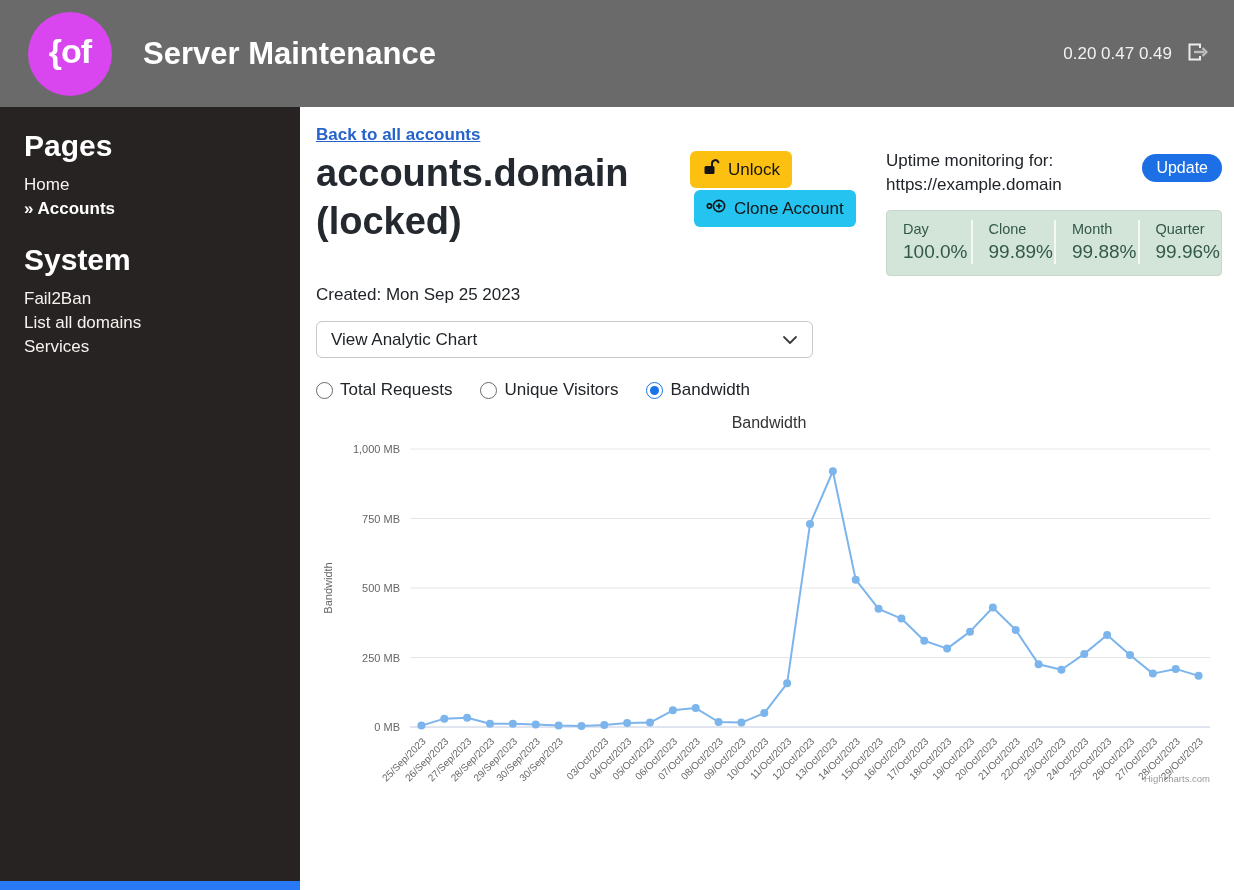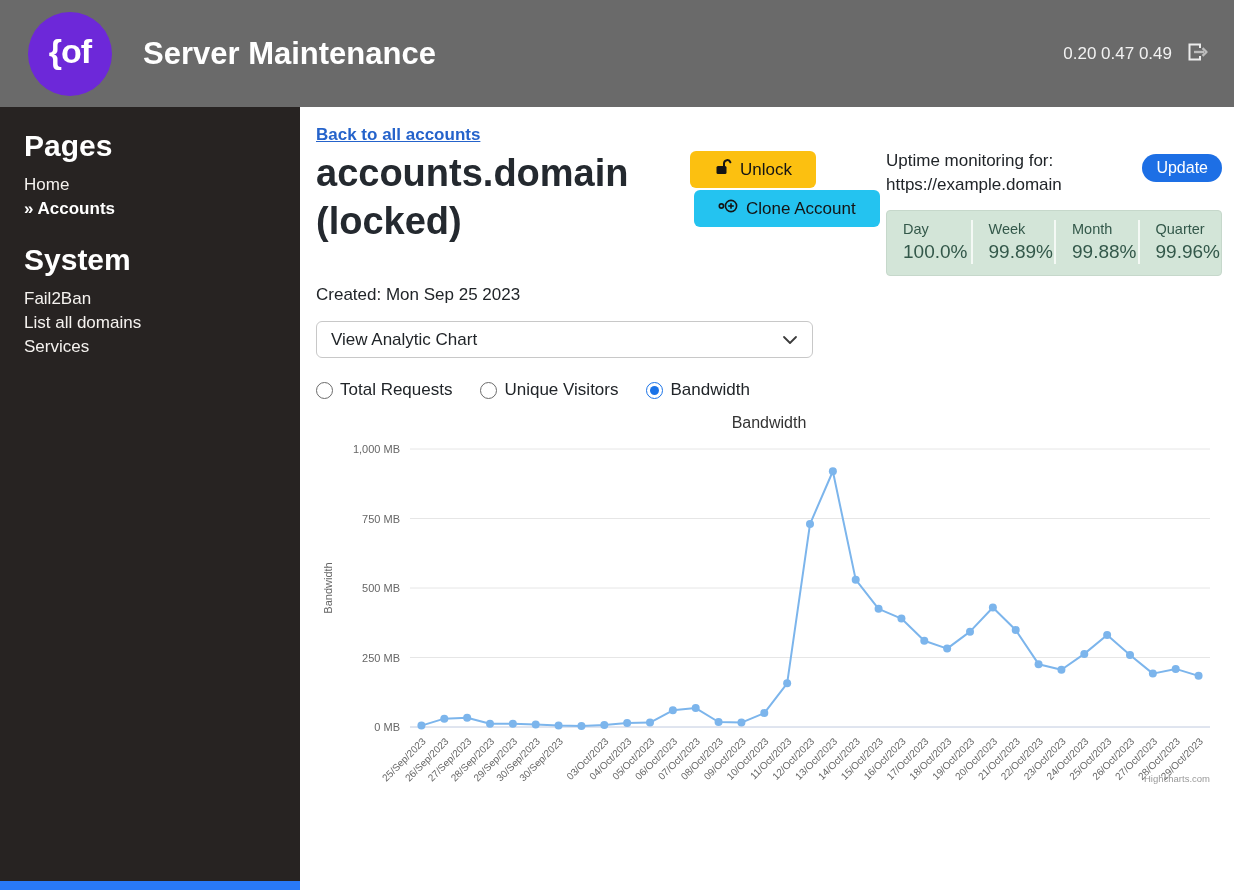--- a/index.html
+++ b/index.html
@@ -7,21 +7,21 @@
   body {
     font-family: "Liberation Sans", sans-serif;
     background:#ffffff; color:#24292f; overflow:hidden;
   }
   
   .header {
     height:107px; background:#6a6a6a; display:flex; align-items:center;
     padding:0 24px 0 28px;
   }
   .logo-circle {
-    width:84px; height:84px; border-radius:50%; background:#6d28d9;
+    width:84px; height:84px; border-radius:50%; background:#d946ef;
     display:flex; align-items:center; justify-content:center; flex:0 0 auto;
   }
   .logo-text { color:#ffffff; font-size:34px; font-weight:700; letter-spacing:-1px; padding-bottom:4px; }
   .app-title { color:#ffffff; font-size:31px; font-weight:700; margin-left:31px; }
   .header-right { margin-left:auto; display:flex; align-items:center; gap:14px; }
   .load-averages { color:#f2f2f2; font-size:17px; }
   .logout-btn { background:none; border:none; cursor:pointer; display:flex; align-items:center; }
   
   .layout { display:flex; height:783px; }
   .sidebar {
@@ -34,21 +34,21 @@
   .sidebar-section { margin-bottom:22px; }
   .sidebar-strip { position:absolute; left:0; bottom:0; width:100%; height:9px; background:#2979f7; }
   
   .main { flex:1; background:#ffffff; padding:18px 12px 0 16px; }
   .back-link { color:#2563cb; font-size:17px; font-weight:600; text-decoration:underline; cursor:pointer; display:inline-block; }
   .title-row { display:flex; margin-top:2px; }
   .title-col { width:374px; flex:0 0 auto; }
   .account-title { font-size:38px; line-height:48px; font-weight:700; color:#24292f; margin-top:2px; }
   .btn-col { display:flex; flex-direction:column; align-items:flex-start; margin-top:4px; flex:0 0 auto; }
   .btn { border:none; border-radius:6px; font-family:"Liberation Sans",sans-serif; font-size:17px; font-weight:500;
-         color:#141414; display:flex; align-items:center; gap:8px; cursor:pointer; height:37px; padding:0 24px; }
+         color:#141414; display:flex; align-items:center; gap:8px; cursor:pointer; height:37px; padding:0 12px; }
   .btn-unlock { background:#fcc010; }
   .btn-clone { background:#24c3f0; margin-top:2px; margin-left:4px; }
   .uptime-col { margin-left:auto; width:336px; flex:0 0 auto; margin-top:2px; }
   .uptime-head { display:flex; align-items:flex-start; }
   .uptime-text { font-size:17px; line-height:24px; color:#212529; }
   .btn-update { background:#1d6fe5; color:#ffffff; border:none; border-radius:14px; font-size:16px;
                 padding:5px 14px; margin-left:auto; margin-top:5px; cursor:pointer; font-family:"Liberation Sans",sans-serif; }
   .uptime-table {
     margin-top:13px; background:#d3e5d8; border:1px solid #c6d8cb; border-radius:4px;
     display:grid; grid-template-columns:1fr 1fr 1fr 1fr; padding:9px 0 11px 0;
@@ -147,21 +147,21 @@
             <div>https://example.domain</div>
           </div>
           <button class="btn-update">Update</button>
         </div>
         <div class="uptime-table">
           <div class="uptime-cell">
             <div class="uptime-label">Day</div>
             <div class="uptime-value">100.0%</div>
           </div>
           <div class="uptime-cell">
-            <div class="uptime-label">Week</div>
+            <div class="uptime-label">Clone</div>
             <div class="uptime-value">99.89%</div>
           </div>
           <div class="uptime-cell">
             <div class="uptime-label">Month</div>
             <div class="uptime-value">99.88%</div>
           </div>
           <div class="uptime-cell">
             <div class="uptime-label">Quarter</div>
             <div class="uptime-value">99.96%</div>
           </div>

